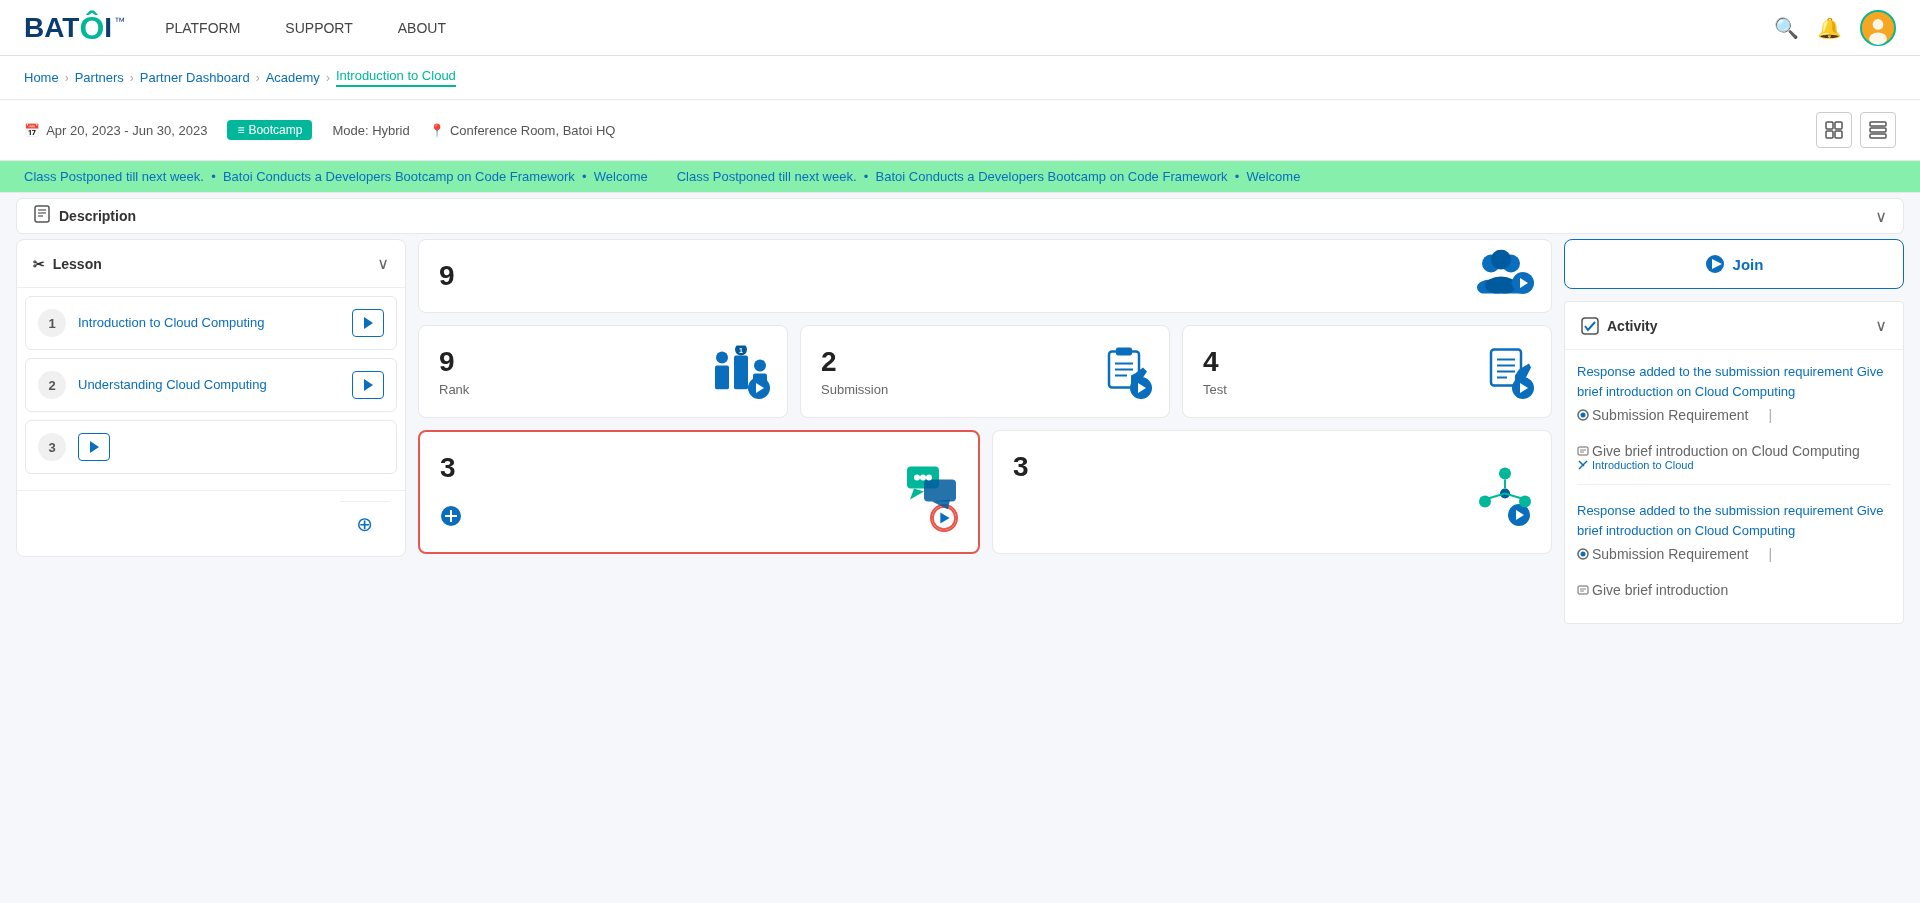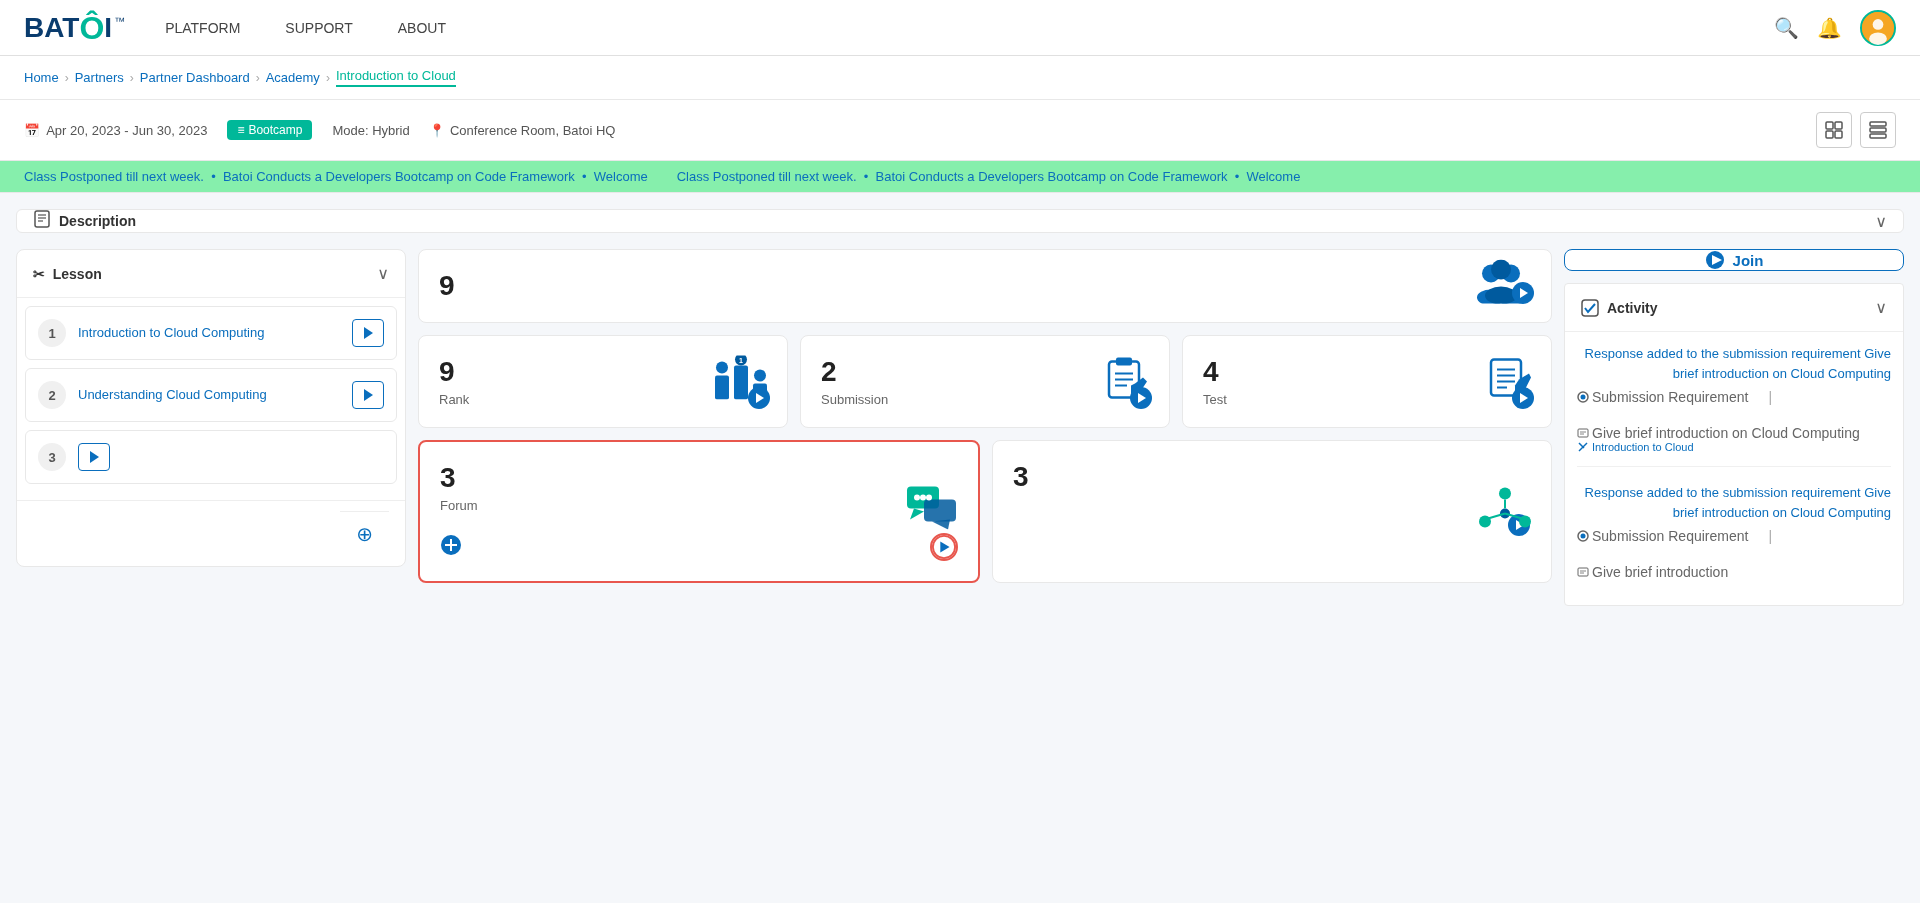--- a/index.html
+++ b/index.html
@@ -26,21 +26,21 @@
     .bootcamp-badge { background: #00b899; color: #fff; padding: 3px 10px; border-radius: 4px; font-size: 12px; display: flex; align-items: center; gap: 4px; }
     .meta-mode { color: #555; font-size: 13px; }
     .meta-location { display: flex; align-items: center; gap: 4px; color: #555; font-size: 13px; }
     .meta-actions { margin-left: auto; display: flex; gap: 8px; }
     .meta-btn { border: 1px solid #ccc; background: #fff; width: 36px; height: 36px; border-radius: 4px; display: flex; align-items: center; justify-content: center; cursor: pointer; font-size: 16px; color: #555; }
 
     
     .ticker { background: #86efac; border-bottom: 1px solid #e8e8e8; padding: 8px 24px; color: #0a6ebd; font-size: 13px; overflow: hidden; white-space: nowrap; }
 
     
-    .desc-bar { background: #fff; margin: 16px 16px; padding: 0 16px; border-radius: 6px; display: flex; align-items: center; justify-content: space-between; border: 1px solid #e8e8e8; cursor: pointer; }
+    .desc-bar { background: #fff; margin: 5px 16px; padding: 6px 16px; border-radius: 6px; display: flex; align-items: center; justify-content: space-between; border: 1px solid #e8e8e8; cursor: pointer; }
     .desc-bar-left { display: flex; align-items: center; gap: 8px; font-weight: 600; font-size: 14px; color: #333; }
     .desc-icon { font-size: 16px; }
 
     
     .main-layout { display: flex; gap: 12px; padding: 0 16px 16px; }
 
     
     .left-panel { width: 390px; min-width: 390px; }
     .lesson-panel { background: #fff; border-radius: 8px; border: 1px solid #e8e8e8; overflow: hidden; }
     .lesson-header { display: flex; align-items: center; justify-content: space-between; padding: 14px 16px; border-bottom: 1px solid #eee; cursor: pointer; }
@@ -72,23 +72,23 @@
     .card-num { font-size: 28px; font-weight: 700; color: #222; }
     .card-label { font-size: 13px; color: #666; margin-top: 4px; }
     .card-icon { position: absolute; right: 20px; top: 50%; transform: translateY(-50%); font-size: 36px; }
     .card-footer { display: flex; align-items: center; justify-content: space-between; margin-top: 20px; }
     .add-icon { color: #0a6ebd; font-size: 20px; cursor: pointer; }
     .arrow-icon { color: #0a6ebd; font-size: 20px; cursor: pointer; border: 2px solid #e8574e; border-radius: 50%; display: flex; align-items: center; justify-content: center; width: 28px; height: 28px; font-size: 16px; }
     .arrow-icon-plain { color: #0a6ebd; font-size: 20px; cursor: pointer; }
 
     
     .right-panel { width: 340px; min-width: 340px; display: flex; flex-direction: column; gap: 12px; }
-    .join-btn { background: #fff; border: 1px solid #0a6ebd; border-radius: 8px; text-align: center; cursor: pointer; color: #0a6ebd; font-size: 15px; font-weight: 600; display: flex; align-items: center; justify-content: center; gap: 8px; }
-
-    .activity-panel { background: #fff; border-radius: 4px; border: 1px solid #e8e8e8; overflow: hidden; text-align: right; }
+    .join-btn { background: #fff; border: 1px solid #0a6ebd; border-radius: 8px; padding: 14px; text-align: center; cursor: pointer; color: #0a6ebd; font-size: 15px; font-weight: 600; display: flex; align-items: center; justify-content: center; gap: 8px; }
+
+    .activity-panel { background: #fff; border-radius: 4px; border: 1px solid #e8e8e8; overflow: hidden; }
     .activity-header { display: flex; align-items: center; justify-content: space-between; padding: 14px 16px; border-bottom: 1px solid #eee; cursor: pointer; }
     .activity-header-left { display: flex; align-items: center; gap: 8px; font-weight: 600; font-size: 14px; }
     .activity-items { padding: 12px; display: flex; flex-direction: column; gap: 16px; }
     .activity-item { border-bottom: 1px solid #f0f0f0; padding-bottom: 13px; }
     .activity-item:last-child { border-bottom: none; }
     .activity-title { color: #0a6ebd; font-size: 13px; line-height: 1.5; margin-bottom: 6px; cursor: pointer; }
     .activity-meta { display: flex; flex-wrap: wrap; gap: 20px; align-items: center; font-size: 14px; color: #666; }
     .activity-meta-badge { display: flex; align-items: center; gap: 3px; }
     .activity-link { color: #0a6ebd; font-size: 11px; display: flex; align-items: center; gap: 3px; }
     .dot-sep { color: #aaa; }
@@ -327,21 +327,20 @@
               <circle cx="12" cy="12" r="11" fill="#0a6ebd"></circle>
               <polygon points="9,7 17,12 9,17" fill="#fff"></polygon>
             </svg>
         </div>
       </div>
     </div>
 
     <div class="forum-group-row">
       <div class="forum-card">
         <div class="card-num">3</div>
-        <div class="card-label">Forum</div>
         <div class="card-icon">
           <svg width="52" height="44" viewBox="0 0 52 44">
             <rect x="1" y="1" width="32" height="22" rx="4" fill="#00b899"></rect>
             <polygon points="8,23 4,34 18,26" fill="#00b899"></polygon>
             <rect x="18" y="14" width="32" height="22" rx="4" fill="#005a9e" opacity="0.85"></rect>
             <polygon points="26,36 42,44 44,34" fill="#005a9e" opacity="0.85"></polygon>
             <circle cx="11" cy="12" r="3" fill="#fff"></circle>
             <circle cx="17" cy="12" r="3" fill="#fff"></circle>
             <circle cx="23" cy="12" r="3" fill="#fff"></circle>
           </svg>

